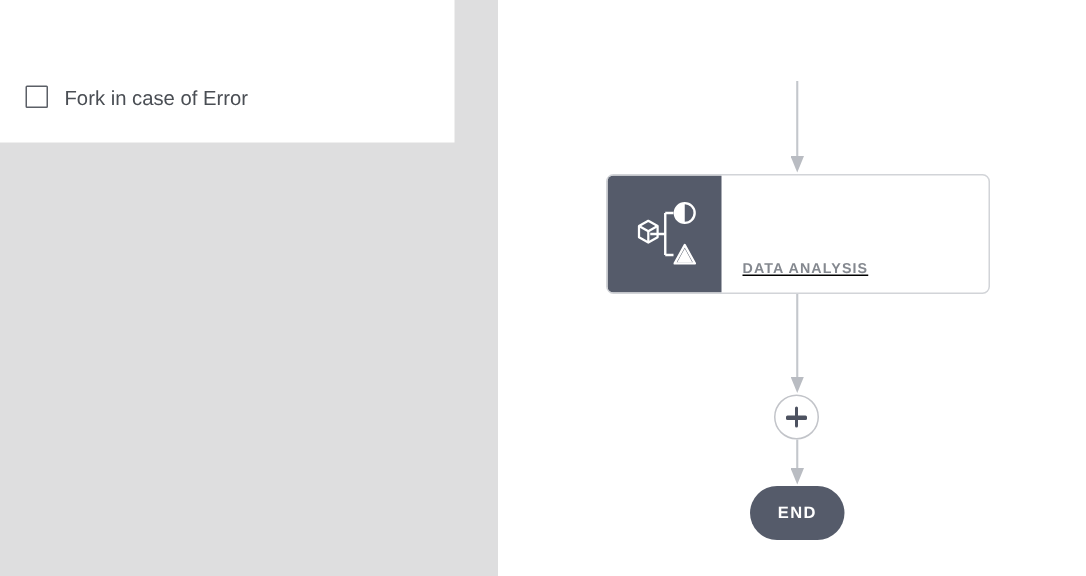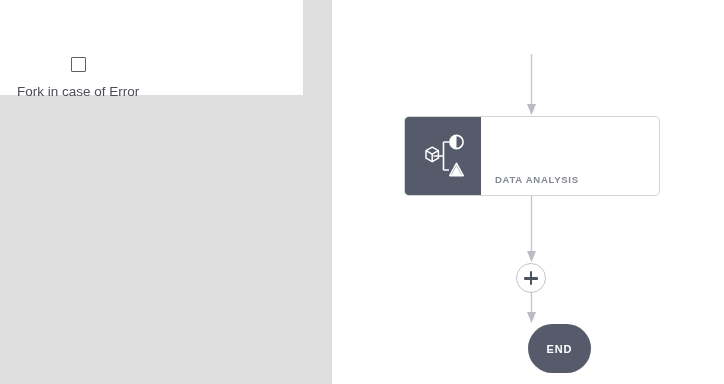--- a/index.html
+++ b/index.html
@@ -34,42 +34,43 @@
     color: #ffffff;
     font-size: 11px;
     font-weight: bold;
     letter-spacing: 0.9px;
   }
   #node-start {
     left: 500px; top: 5px;
     width: 63px; height: 49px;
   }
   #node-end {
-    left: 528px; top: 324px;
-    width: 63px; height: 49px; text-align: right;
+    left: 500px; top: 324px;
+    width: 63px; height: 36px; text-align: right;
   }
 
   
   #connectors {
     position: absolute;
     left: 0; top: 0;
     width: 724px; height: 384px;
   }
 
   
   #node-card {
     position: absolute;
     left: 404px; top: 116px;
     width: 256px; height: 80px;
     display: flex;
     background: #ffffff;
     border: 1px solid #d2d4d8;
     border-radius: 5px;
     box-sizing: border-box;
     overflow: hidden;
+    text-decoration: underline;
   }
   #node-card-icon {
     width: 76px;
     flex: 0 0 76px;
     background: #555b6a;
     display: flex;
     align-items: center;
     justify-content: center;
   }
   #node-card-body {
@@ -141,23 +142,21 @@
     left: 18px; top: 10px;
     font-size: 19px;
     color: #24272b;
     line-height: 26px;
     white-space: nowrap;
   }
   #fork-error-row {
     position: absolute;
     left: 17px; top: 57px;
     display: flex;
-    align-items: center;
     gap: 11px;
-    flex-direction: column;
   }
   #fork-error-checkbox {
     width: 15px; height: 15px;
     border: 1.5px solid #5b5f66;
     border-radius: 1px;
     background: #ffffff;
     box-sizing: border-box;
     flex: 0 0 15px;
   }
   #fork-error-label {

